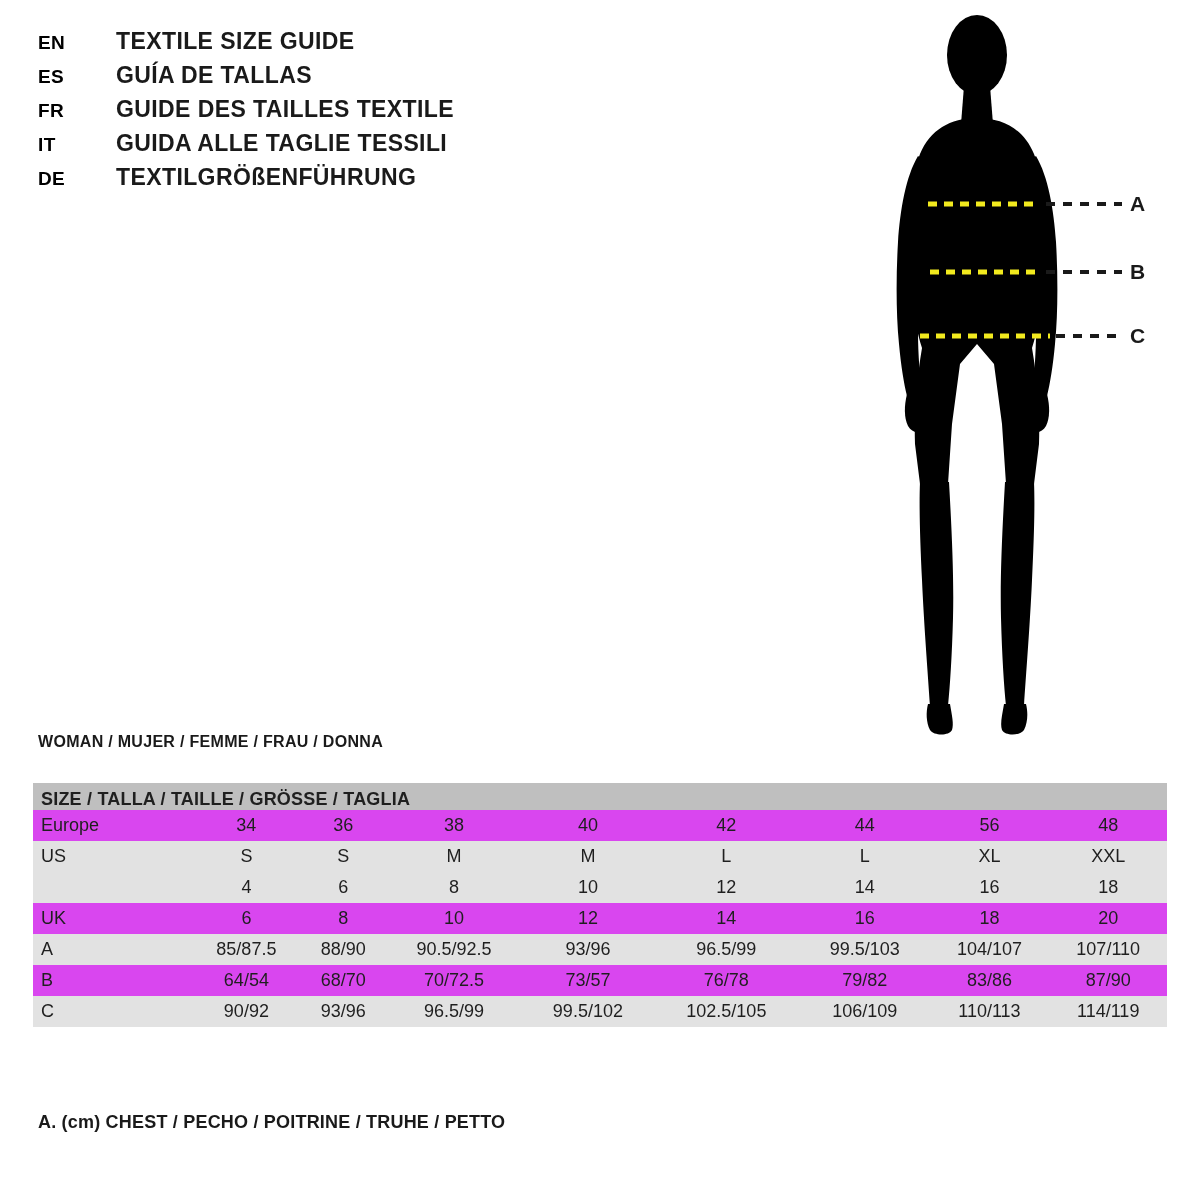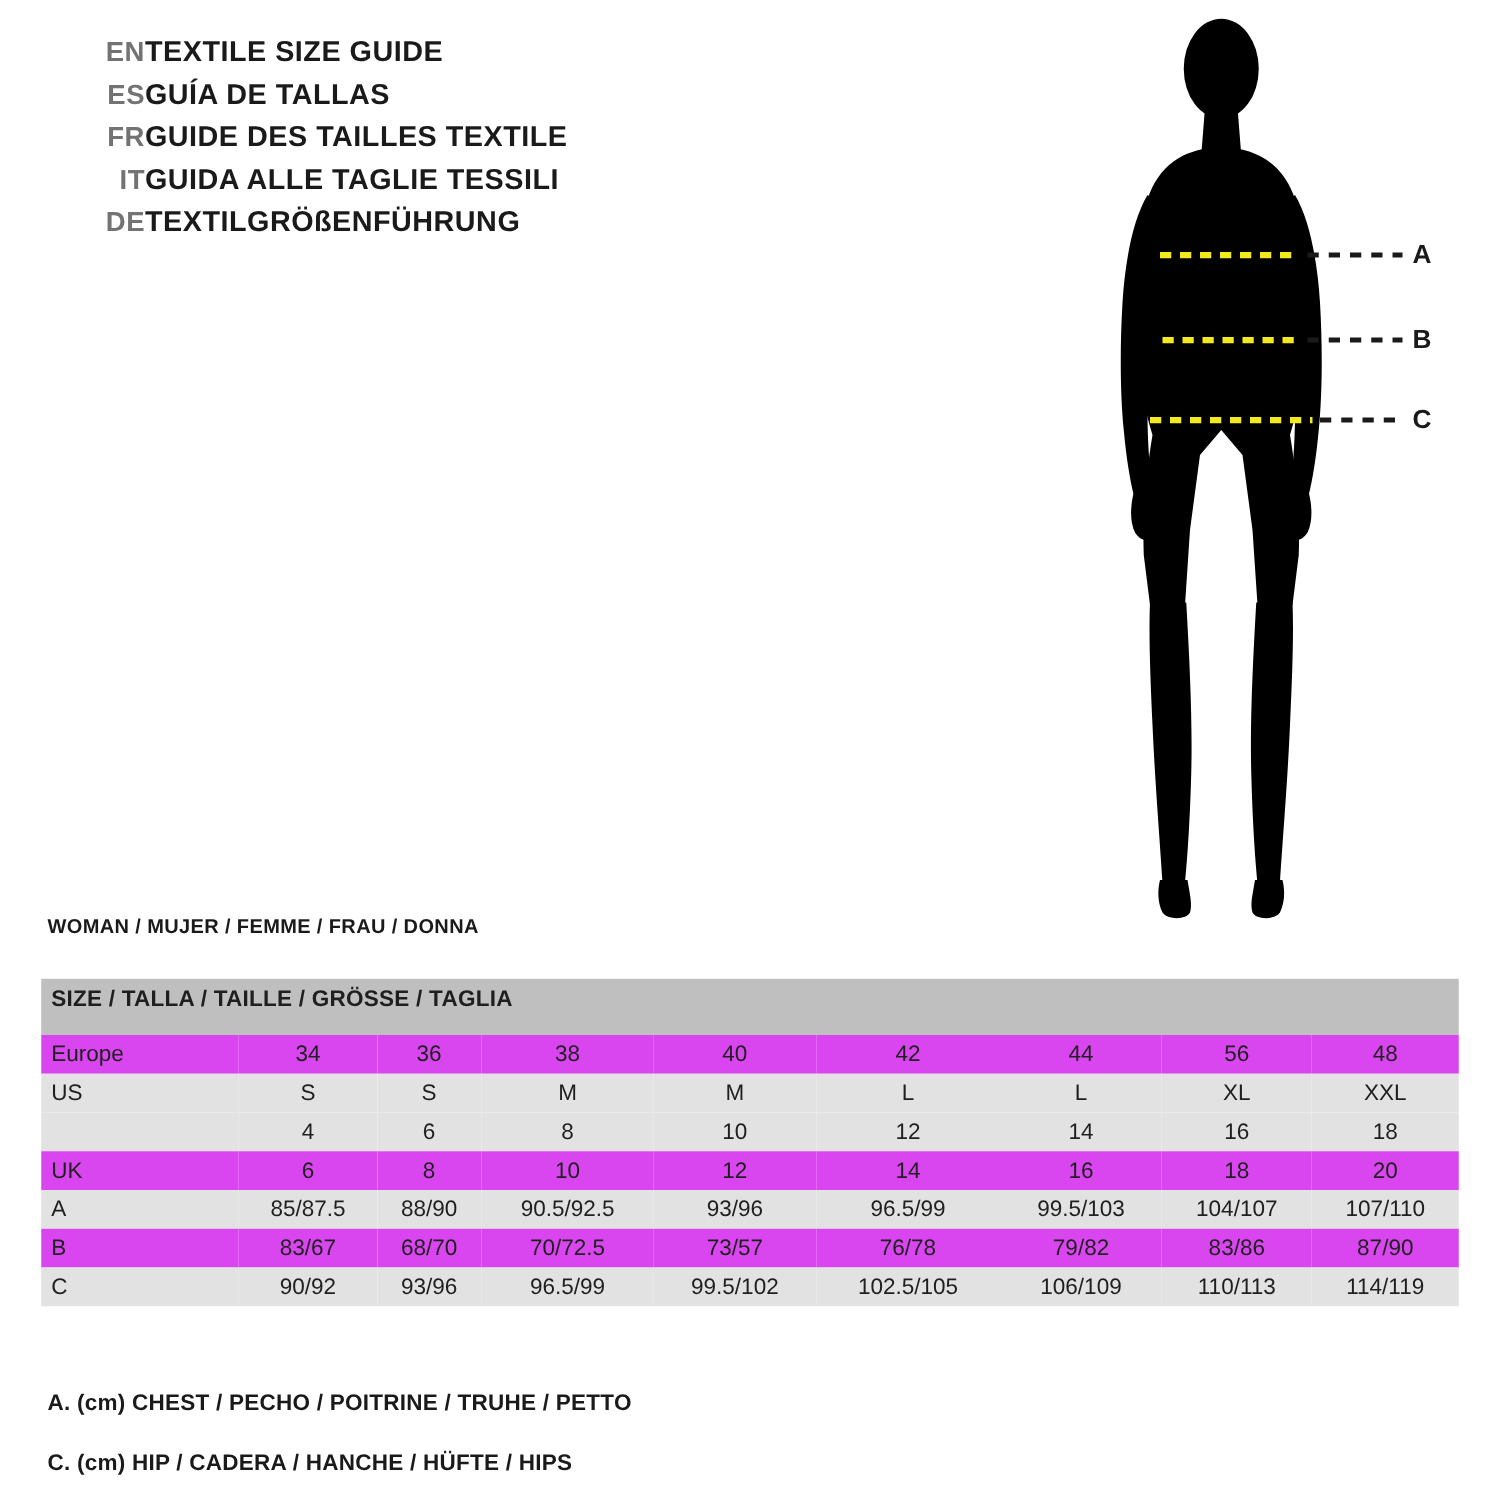--- a/index.html
+++ b/index.html
@@ -23,25 +23,24 @@
     top: 28px;
     width: 620px;
   }
   .title-row {
     display: flex;
     align-items: baseline;
     height: 34px;
   }
   .title-lang {
     width: 78px;
-    font-size: 22px;
+    font-size: 19px;
     font-weight: bold;
     letter-spacing: 0.4px;
-    color: #737373;
-    text-align: right;
+    color: #000000;
   }
   .title-text {
     font-size: 23px;
     font-weight: bold;
     letter-spacing: 0.4px;
     color: #1a1a1a;
     white-space: nowrap;
   }
 
   
@@ -79,21 +78,21 @@
     position: absolute;
     left: 33px;
     top: 783px;
     width: 1134px;
     border-collapse: collapse;
     font-size: 18px;
   }
   #size-table tr.header-row td {
     background: #bfbfbf;
     font-weight: bold;
-    padding: 6px 0 18px 8px;
+    padding: 6px 0 0 8px;
     text-align: left;
     letter-spacing: 0.2px;
   }
   #size-table td {
     padding: 5px 0;
     color: #1f1f1f;
   }
   #size-table tr.band-light td { background: #d946ef; }
   #size-table tr.band-dark td  { background: #e2e2e2; }
   #size-table td.label-cell {
@@ -287,21 +286,21 @@
       <td class="value-cell">90.5/92.5</td>
       <td class="value-cell">93/96</td>
       <td class="value-cell">96.5/99</td>
       <td class="value-cell">99.5/103</td>
       <td class="value-cell">104/107</td>
       <td class="value-cell">107/110</td>
     </tr>
 
     <tr class="band-light">
       <td class="label-cell">B</td>
-      <td class="value-cell">83/67</td>
+      <td class="value-cell">64/54</td>
       <td class="value-cell">68/70</td>
       <td class="value-cell">70/72.5</td>
       <td class="value-cell">73/57</td>
       <td class="value-cell">76/78</td>
       <td class="value-cell">79/82</td>
       <td class="value-cell">83/86</td>
       <td class="value-cell">87/90</td>
     </tr>
 
     <tr class="band-dark">
@@ -313,14 +312,13 @@
       <td class="value-cell">102.5/105</td>
       <td class="value-cell">106/109</td>
       <td class="value-cell">110/113</td>
       <td class="value-cell">114/119</td>
     </tr>
   </tbody>
 </table>
 
 <div id="footnotes">
   <div class="footnote">A. (cm) CHEST / PECHO / POITRINE / TRUHE / PETTO</div>
-  <div class="footnote">C. (cm) HIP / CADERA / HANCHE / HÜFTE / HIPS</div>
 </div>
 
 </body></html>

